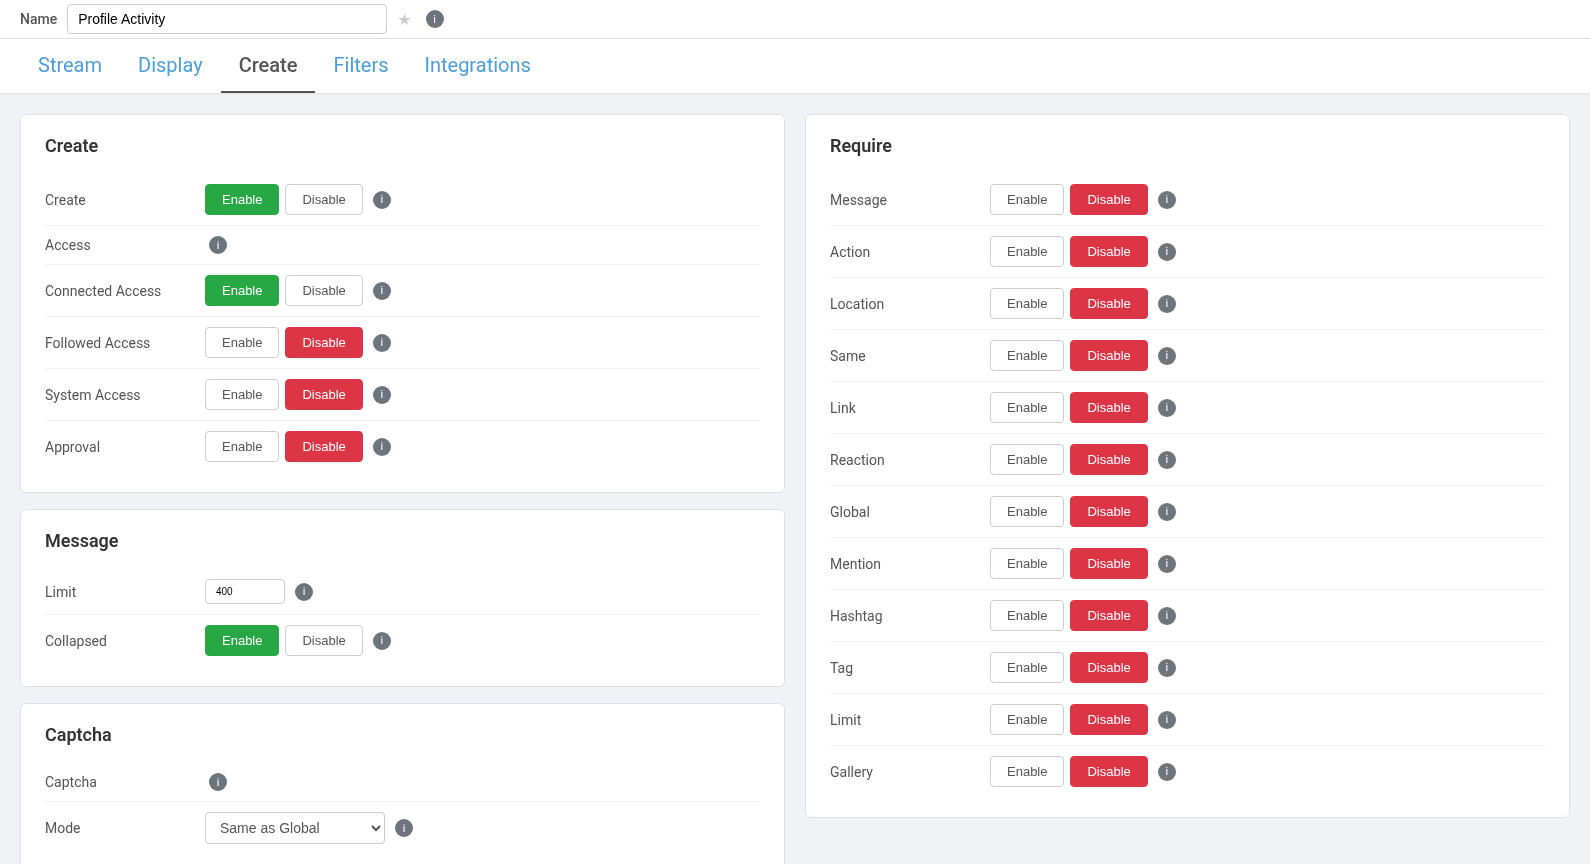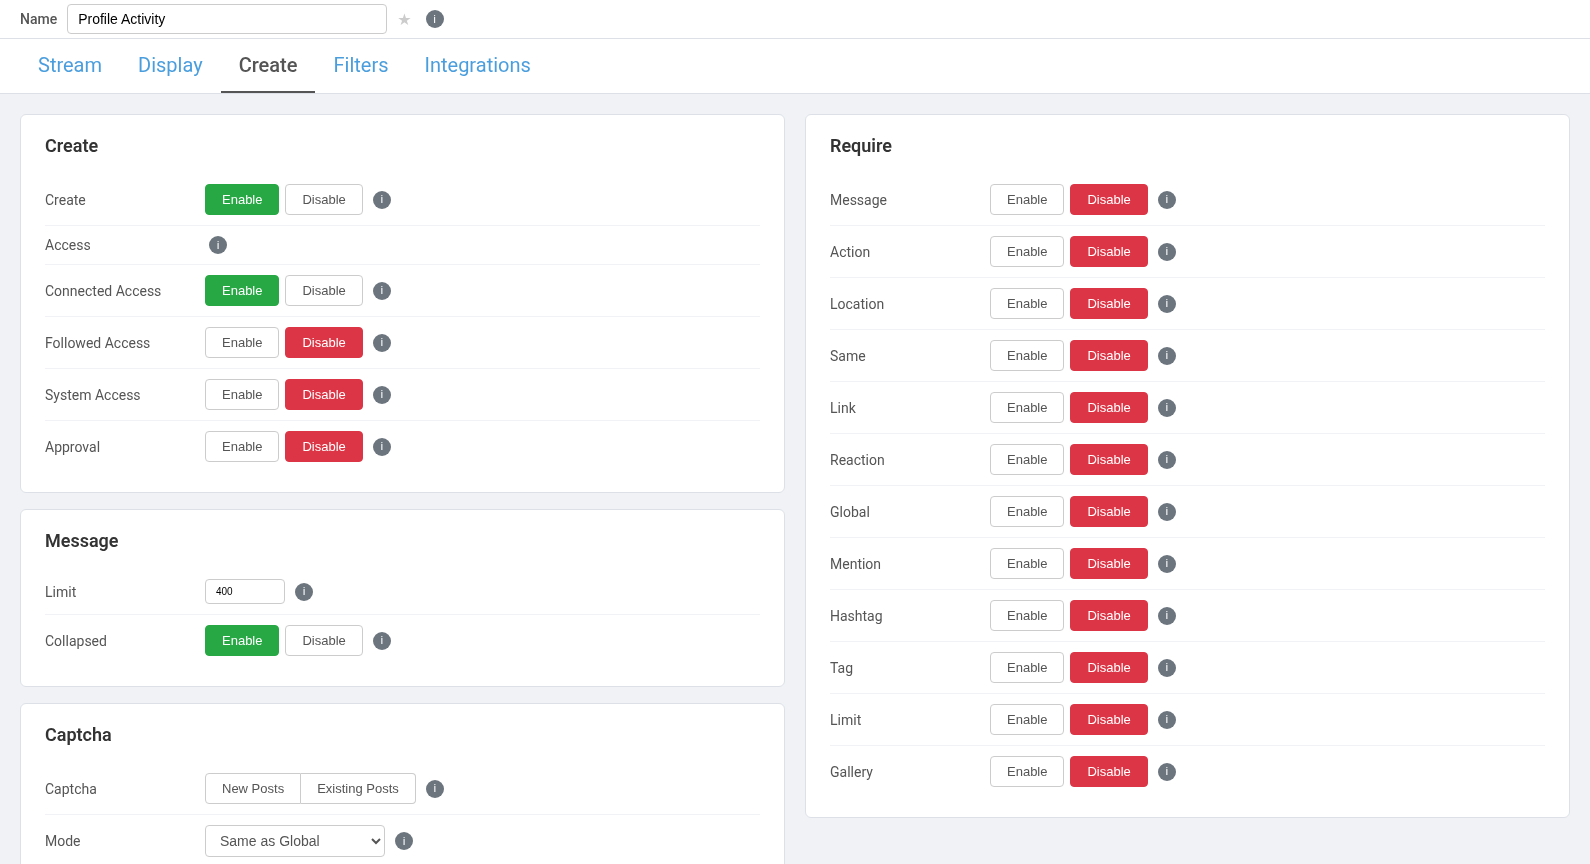--- a/index.html
+++ b/index.html
@@ -281,24 +281,20 @@
       </div>
 
     </div>
 
     <div class="section-card">
       <div class="section-title">Captcha</div>
 
       <div class="field-row">
         <div class="field-label">Captcha</div>
         <div class="field-controls">
-          <div class="captcha-btns">
-            <button class="btn-toggle">New Posts</button>
-            <button class="btn-toggle">Existing Posts</button>
-          </div>
           <span class="info-icon">i</span>
         </div>
       </div>
 
       <div class="field-row">
         <div class="field-label">Mode</div>
         <div class="field-controls">
           <select class="select-field">
             <option>Same as Global</option>
             <option>Image</option>

